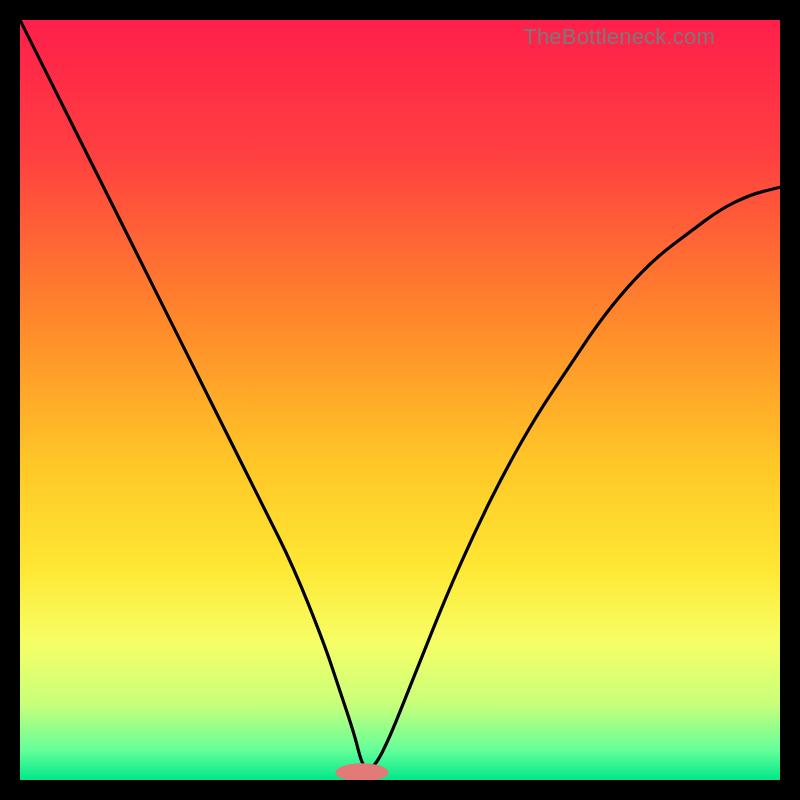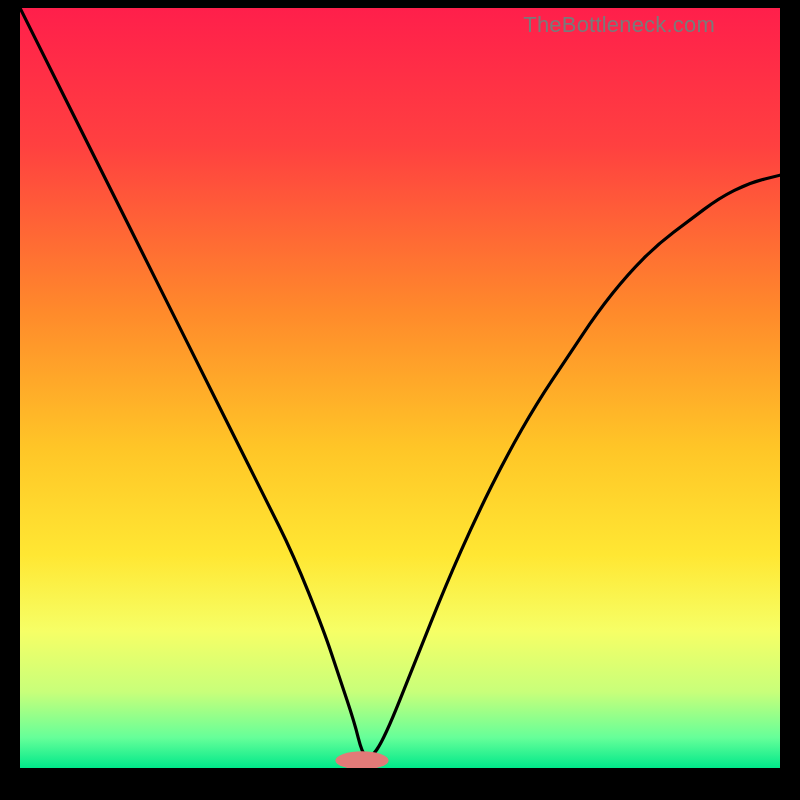--- a/index.html
+++ b/index.html
@@ -7,21 +7,21 @@
     padding: 0;
     width: 800px;
     height: 800px;
     background: #000;
     overflow: hidden;
     font-family: Arial, Helvetica, sans-serif;
   }
   .frame {
     position: absolute;
     left: 20px;
-    top: 8px;
+    top: 20px;
     width: 703px;
     height: 760px;
     background: #0f172a;
   }
   .plot-area {
     position: absolute;
     left: 0;
     top: 0;
     width: 760px;
     height: 760px;

